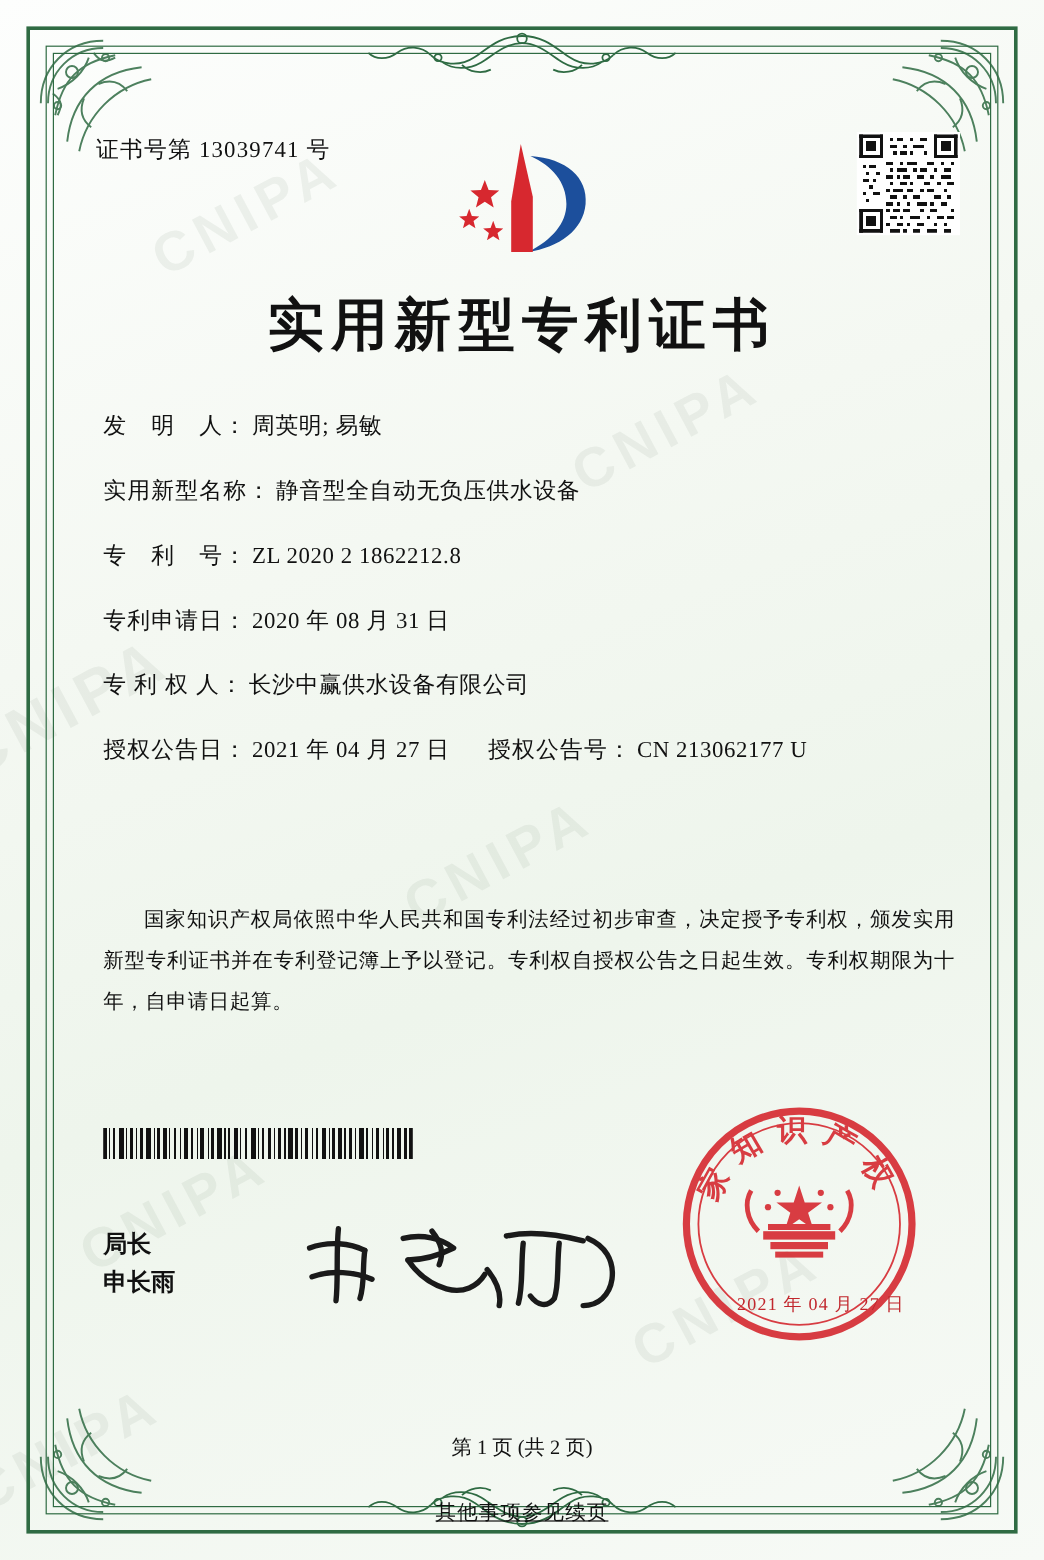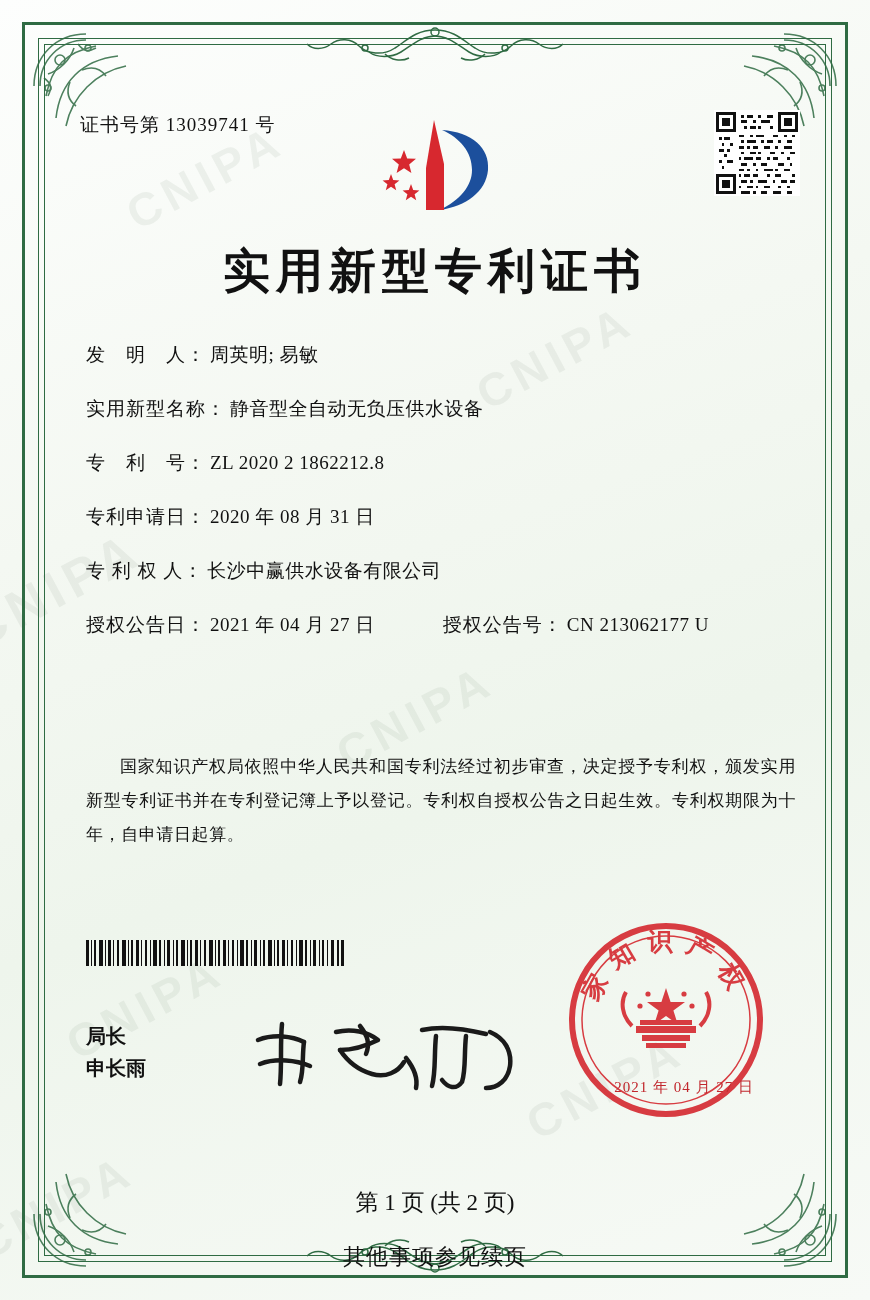--- a/index.html
+++ b/index.html
@@ -151,21 +151,21 @@
     letter-spacing: .5px;
     padding-left: 4px;
   }
   .row-dual {
     display: flex;
     align-items: flex-end;
     margin-bottom: 14px;
     font-size: 19px;
     color: #111;
   }
-  .row-dual .part2 { margin-left: 68px; }
+  .row-dual .part2 { margin-left: 32px; }
 
   .para {
     font-size: 17px;
     line-height: 34px;
     color: #111;
     text-indent: 2em;
     margin: 0 0 2px 0;
     letter-spacing: .6px;
     text-align: justify;
   }
@@ -220,31 +220,32 @@
     color: #c1272d;
     letter-spacing: 1px;
     white-space: nowrap;
   }
 
   .page-num {
     position: absolute;
     left: 0; right: 0;
     bottom: 22px;
     text-align: center;
-    font-size: 23px;
+    font-size: 17px;
     color: #111;
   }
   .footer-note {
     position: absolute;
     left: 0; right: 0;
     bottom: 28px;
     text-align: center;
-    font-size: 22px;
+    font-size: 17px;
     color: #111;
     letter-spacing: 1px;
+    text-decoration: underline;
   }
 </style>
 </head>
 <body>
 
 <div class="page">
 
   <div class="watermark">
     <div class="wm-text wm1">CNIPA</div>
     <div class="wm-text wm2">CNIPA</div>

